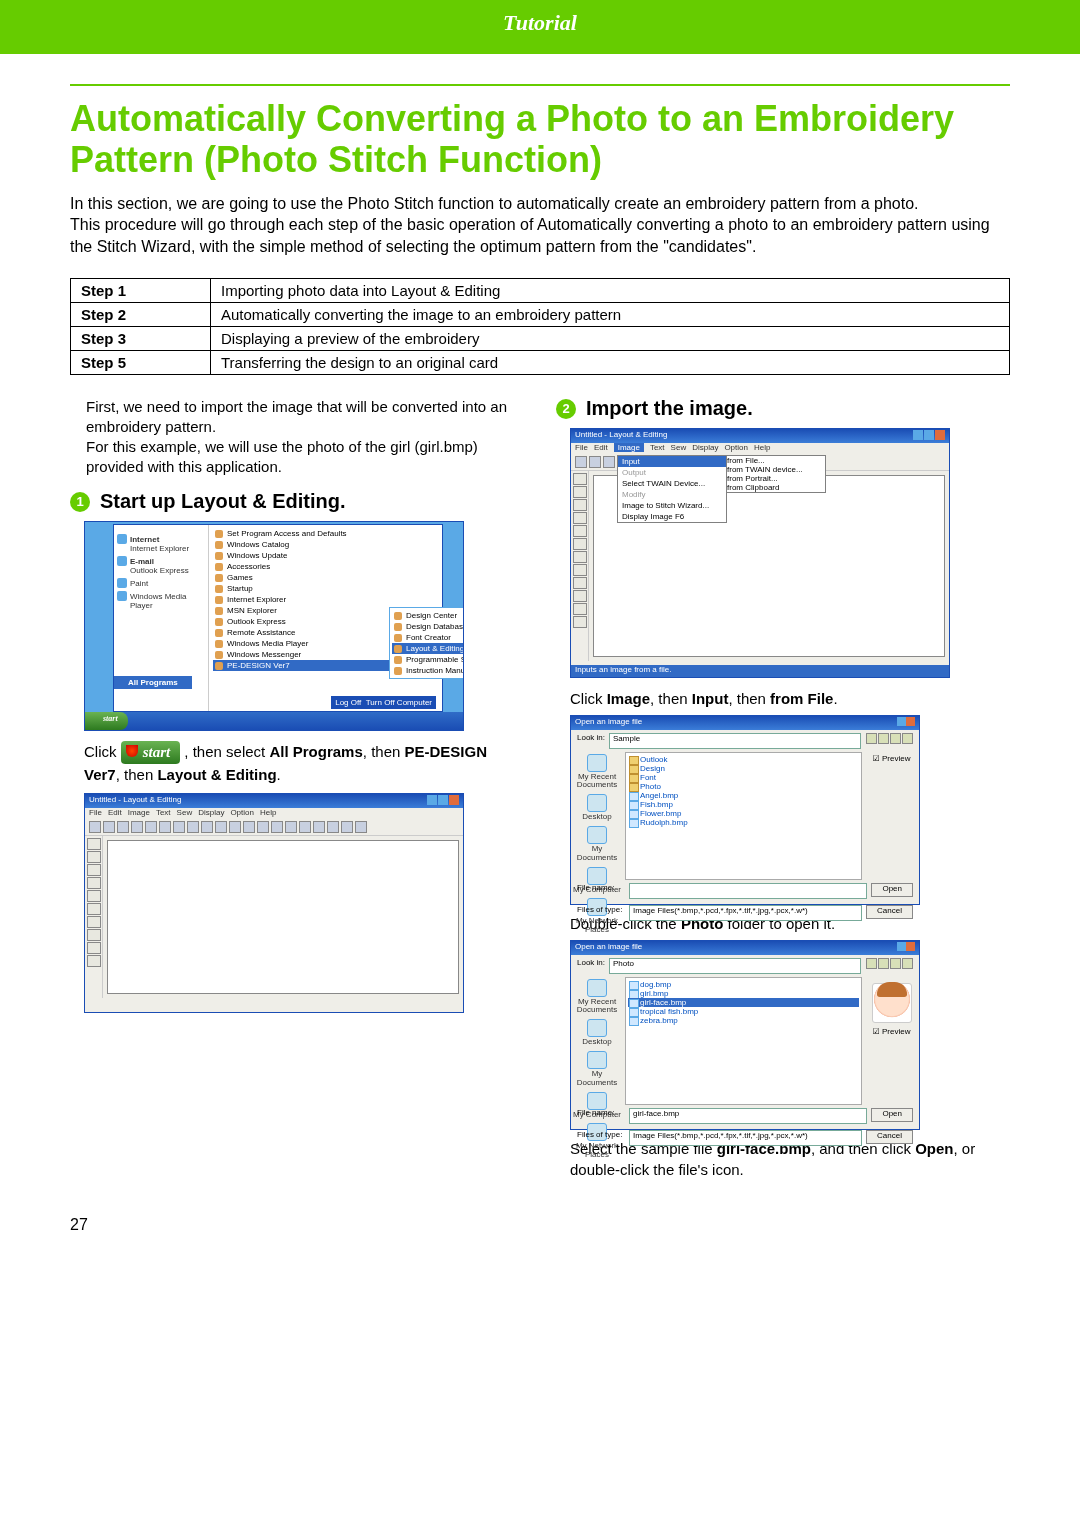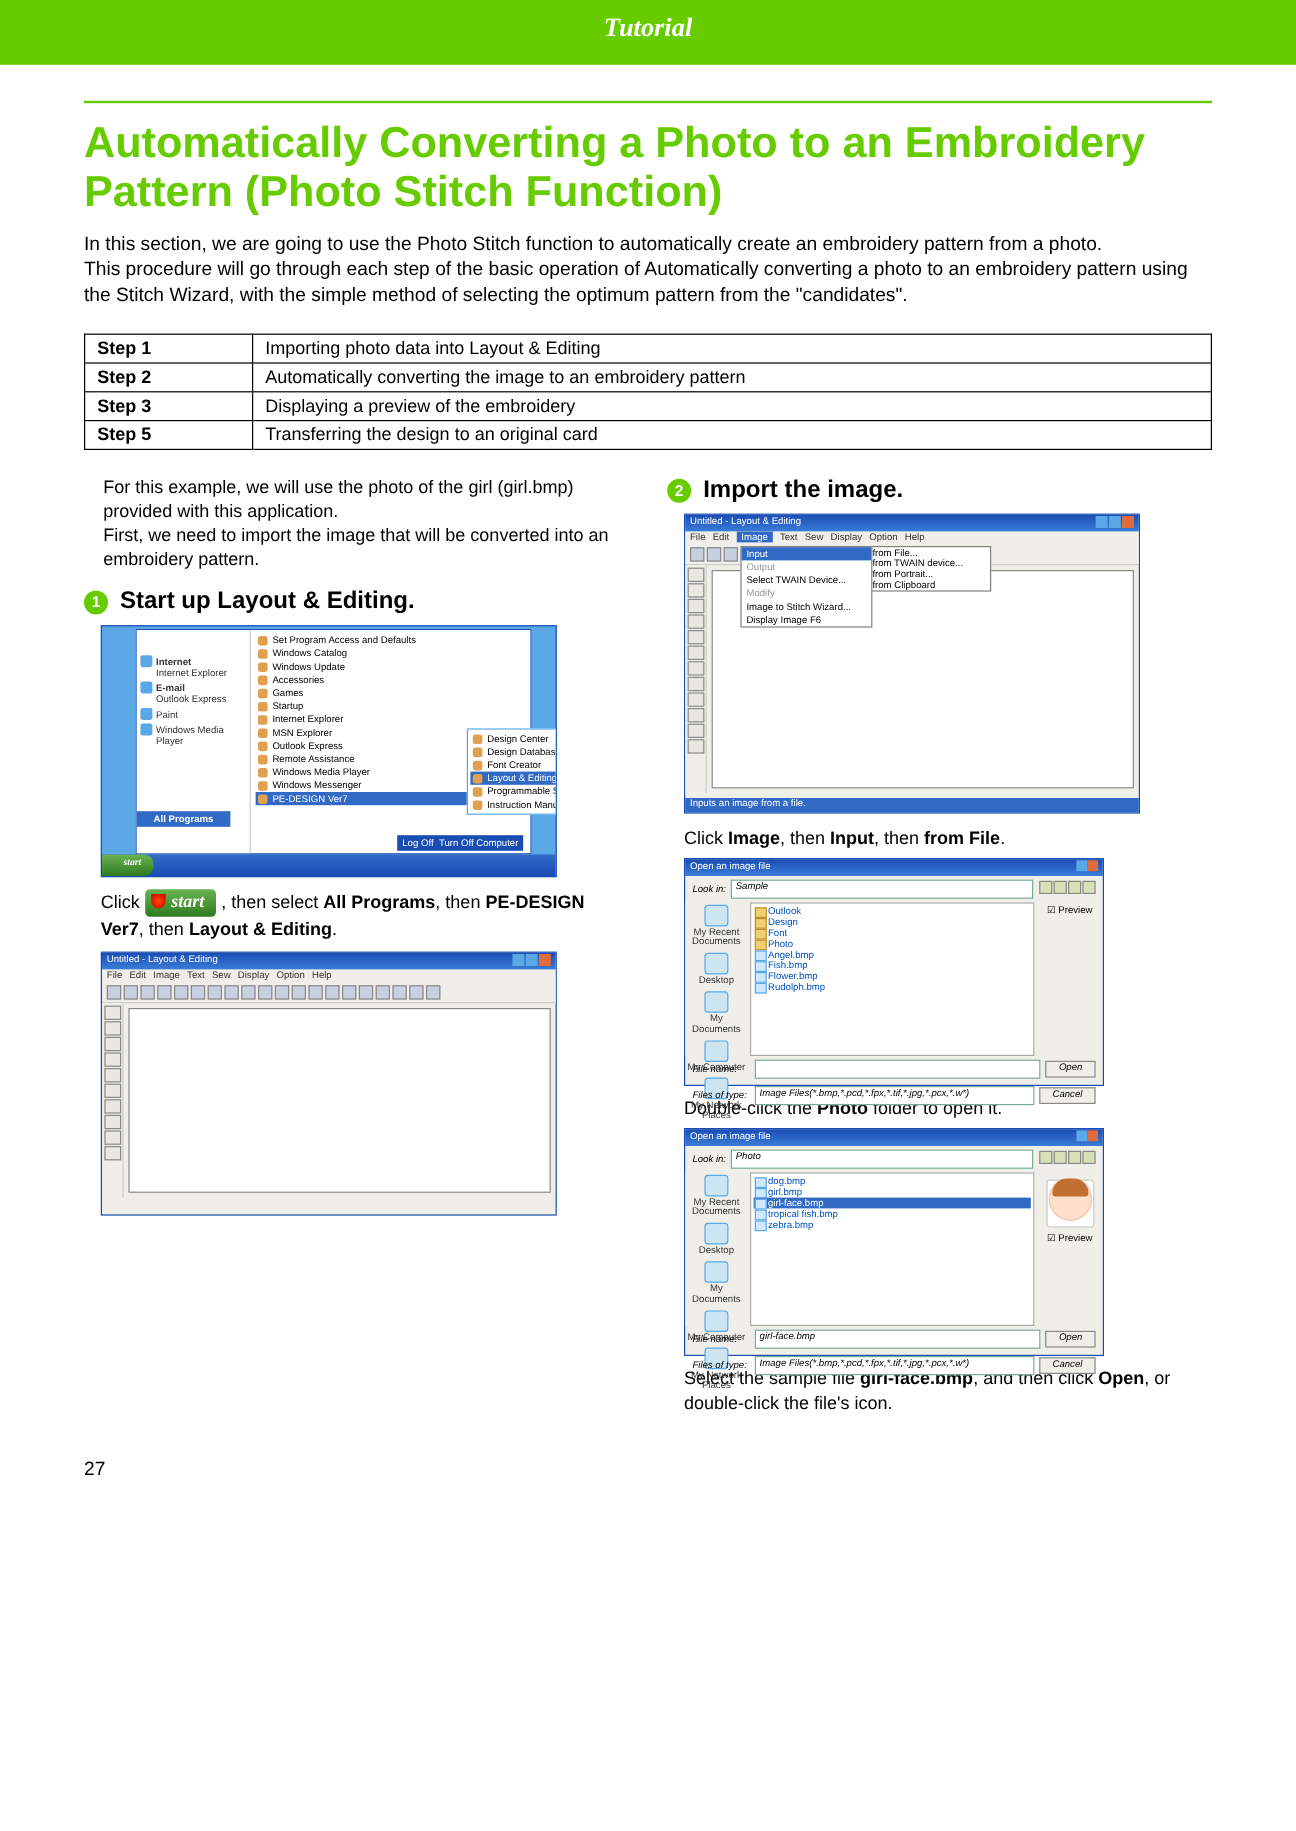--- a/index.html
+++ b/index.html
@@ -173,21 +173,21 @@
     left: 28px; bottom: 18px;
     width: 330px; height: 188px;
     background: #fff;
     border: 1px solid #1a4db4;
     display: flex;
   }
   .ss-startmenu .pleft {
     width: 95px;
     background: #fff;
     border-right: 1px solid #ccc;
-    padding: 20px 2px;
+    padding: 8px 2px;
   }
   .ss-startmenu .pright {
     flex: 1;
     padding: 3px 4px;
     position: relative;
   }
   .ss-startmenu .pright2 {
     position: absolute;
     left: 180px; top: 82px;
     width: 140px;
@@ -364,24 +364,23 @@
     display: flex;
     justify-content: space-between;
   }
   .ss-dialog .dtitle .winbtns span {
     display: inline-block; width: 9px; height: 9px;
   }
   .ss-dialog .dtitle .winbtns .q { background: #5aa9e6; }
   .ss-dialog .dtitle .winbtns .cls { background: #e06c3c; }
   .ss-dialog .drow {
     display: flex;
-    align-items: center;
+    align-items: flex-start;
     padding: 3px 6px;
     gap: 4px;
-    font-style: italic;
   }
   .ss-dialog .combo {
     border: 1px solid #7a9; background: #fff;
     height: 16px; padding: 0 3px; flex: 1;
   }
   .ss-dialog .navicons i {
     display: inline-block;
     width: 11px; height: 11px;
     background: #d8e0b8;
     border: 1px solid #888;
@@ -498,22 +497,22 @@
             <td>Step 5</td>
             <td>Transferring the design to an original card</td>
           </tr>
       </tbody>
     </table>
 
     <div class="columns">
 
       <div class="col">
         <div class="step-body">
+          <p>First, we need to import the image that will be converted into an embroidery pattern.</p>
           <p>For this example, we will use the photo of the girl (girl.bmp) provided with this application.</p>
-          <p>First, we need to import the image that will be converted into an embroidery pattern.</p>
         </div>
 
         <div class="sub">
           <span class="bullet">1</span>
           <span class="sub-title">Start up Layout &amp; Editing.</span>
         </div>
 
         <div class="screenshot ss-startmenu">
           <div class="panel">
             <div class="pleft">

